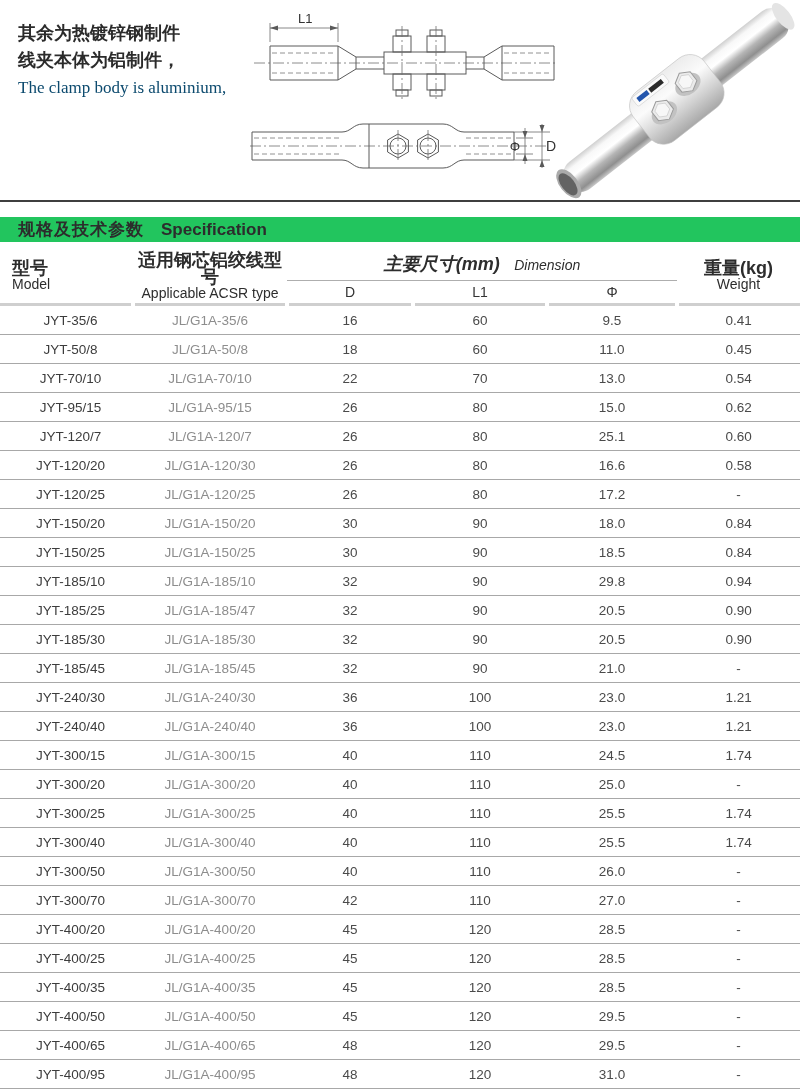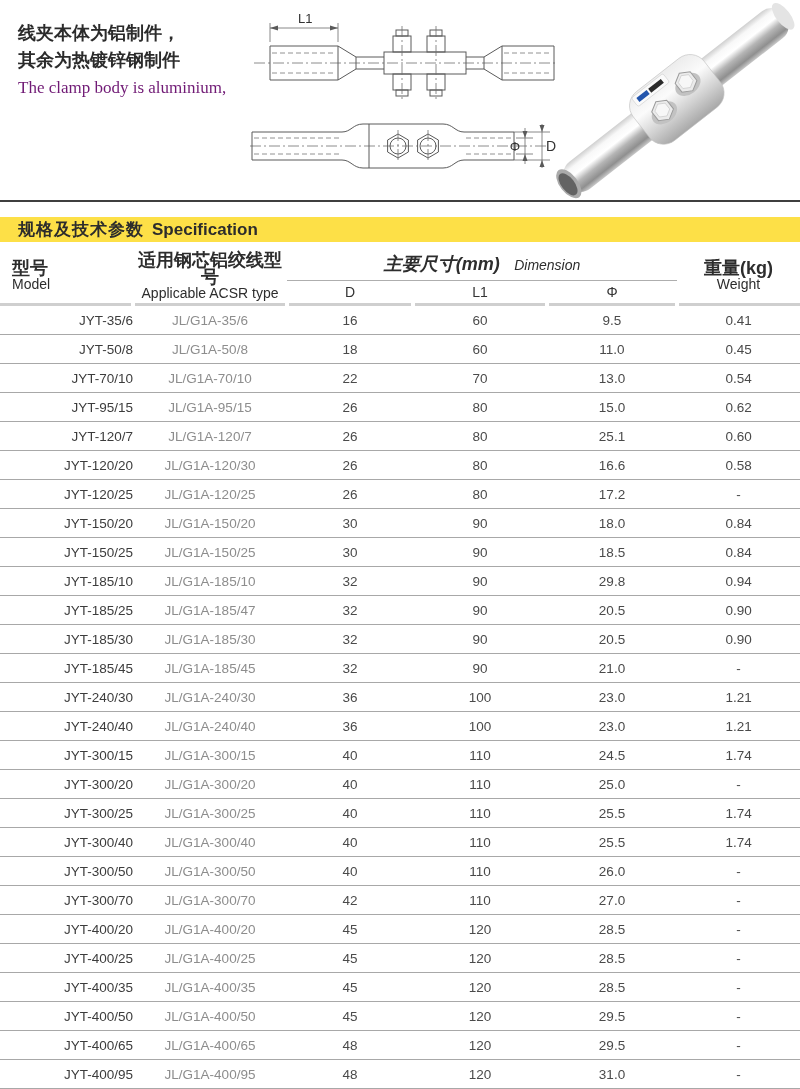--- a/index.html
+++ b/index.html
@@ -3,70 +3,70 @@
 <meta charset="utf-8">
 <style>
   html,body{margin:0;padding:0;background:#ffffff;}
   .page{position:relative;width:800px;height:1089px;background:#ffffff;overflow:hidden;
         font-family:"Liberation Sans",sans-serif;}
 
   
   .notes-cn{position:absolute;left:18px;top:20px;font-size:18px;font-weight:bold;
             color:#2b2b2b;line-height:27px;}
   .notes-en{position:absolute;left:18px;top:77px;font-family:"Liberation Serif",serif;
-            font-size:17px;color:#701a75;line-height:22px;}
+            font-size:17px;color:#0c4a6e;line-height:22px;}
 
   
   .drawings{position:absolute;left:248px;top:6px;}
   .draw line,.draw path,.draw rect,.draw circle,.draw polygon.h{stroke:#5a5a5a;fill:none;stroke-width:1;}
   .draw .thin{stroke-width:0.8;stroke:#6a6a6a;}
   .draw .cl{stroke-dasharray:11 3 2 3;stroke-width:0.8;stroke:#6f6f6f;}
   .draw .dash{stroke-dasharray:5 3;stroke-width:0.8;stroke:#767676;}
   .draw .arr{fill:#5a5a5a;stroke:none;}
   .draw text{fill:#333;font-size:13px;font-family:"Liberation Sans",sans-serif;}
 
   
   .photo{position:absolute;left:556px;top:0;}
 
   
   .divider{position:absolute;left:0;top:200px;width:800px;height:2px;background:#3f3f3f;}
-  .secbar{position:absolute;left:0;top:217px;width:800px;height:25px;background:#fde047;
+  .secbar{position:absolute;left:0;top:217px;width:800px;height:25px;background:#22c55e;
           display:flex;align-items:center;}
   .secbar .cn{font-size:17px;font-weight:bold;color:#2c2c2c;margin-left:18px;letter-spacing:1px;}
-  .secbar .en{font-size:17px;font-weight:bold;color:#2c2c2c;margin-left:8px;}
+  .secbar .en{font-size:17px;font-weight:bold;color:#2c2c2c;margin-left:17px;}
 
   
   table.spec{position:absolute;left:0;top:250px;width:800px;border-collapse:collapse;
              table-layout:fixed;}
   table.spec td{padding:0;vertical-align:middle;}
   .hm{text-align:left;padding-left:12px !important;}
   .ha,.hw,.hd,.hs{text-align:center;}
   .cnl{display:block;font-weight:bold;font-size:18px;color:#2d2d2d;line-height:17px;}
   .enl{display:block;font-size:14px;color:#2d2d2d;line-height:15px;}
   .inline{display:inline;margin:0 5px;font-style:italic;}
   .hd{border-bottom:1px solid #aeaeae;height:30px;}
   .hs{height:21px;font-size:14px;color:#333;}
   tr.hrow1 td{height:30px;}
   tr.band td{height:4px;}
   tr.band div{height:3px;background:#cfcfcf;margin:0 2px;}
   tr.band td:first-child div{margin-left:0;}
   tr.band td:last-child div{margin-right:0;}
   tbody td{height:28px;border-bottom:1px solid #a8a8a8;text-align:center;
            font-size:13.5px;color:#4a4a4a;}
-  tbody td.c-model{text-align:right;padding-left:8px;color:#3c3c3c;}
+  tbody td.c-model{text-align:center;padding-left:8px;color:#3c3c3c;}
   tbody td.c-acsr{color:#8d8d8d;}
 </style>
 </head>
 <body>
 
 <div class="page">
 
   <div class="notes-cn">
+    <div>其余为热镀锌钢制件</div>
     <div>线夹本体为铝制件，</div>
-    <div>其余为热镀锌钢制件</div>
   </div>
   <div class="notes-en">
     <div>The clamp body is aluminium,</div>
   </div>
 
   <svg class="drawings draw" width="318" height="192" viewBox="0 0 318 192">
 
     <g>
       <line class="cl" x1="6" y1="57" x2="310" y2="57"></line>
       <line class="thin" x1="22" y1="36" x2="22" y2="17"></line>

